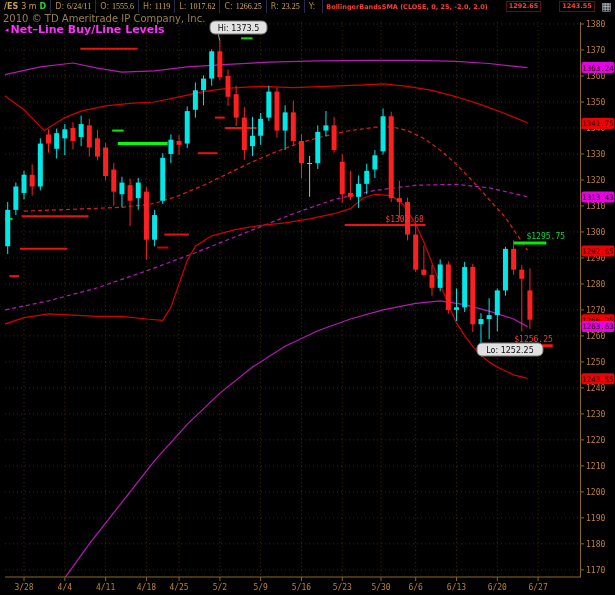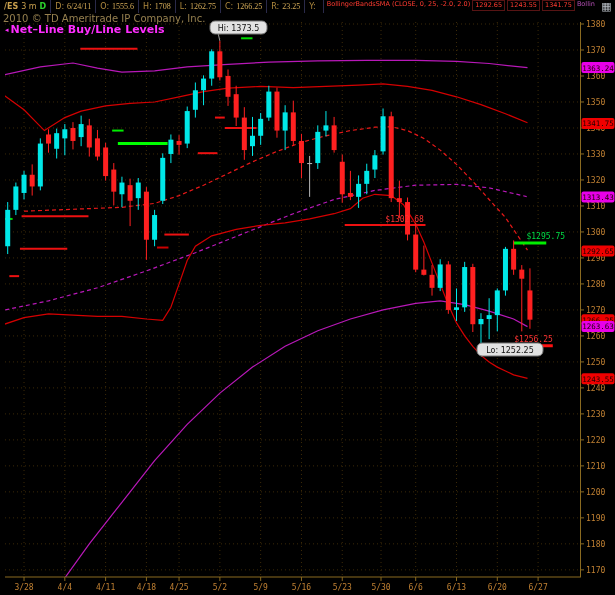--- a/index.html
+++ b/index.html
@@ -8,21 +8,21 @@
   #chart{position:absolute;left:0;top:0;z-index:1;}
   .hdr{position:absolute;left:0;top:0;width:615px;height:13px;background:#000;display:flex;
        align-items:stretch;z-index:3;white-space:nowrap;overflow:hidden;}
   .cell{display:flex;align-items:center;gap:3px;padding:0 4px;border-right:1px solid #2a2a4a;
         font-size:8px;color:#c9a04e;height:13px;}
   .sym{font-weight:bold;color:#c9a04e;}
   .rng{color:#c9a04e;}
   .per{color:#2dd42d;font-weight:bold;}
   .lbl{color:#b08a3e;}
   .val{color:#d6ac58;font-family:Liberation Serif, serif;}
-  .studycell{display:flex;align-items:flex-start;gap:2px;padding:0 3px;flex:1;overflow:hidden;}
+  .studycell{display:flex;align-items:center;gap:18px;padding:0 3px;flex:1;overflow:hidden;font-weight:bold;}
   .study1{font-size:6.5px;color:#ff3b30;}
   .chip{font-size:6.5px;color:#ff3b30;border:1px solid #571414;padding:0 2px;line-height:9px;}
   .study2{font-size:6.5px;color:#b44fb4;overflow:hidden;flex-shrink:1;}
   .panel-icon{width:13px;height:12px;margin:1px 2px 0 2px;color:#b8bec6;font-size:11px;
               line-height:12px;text-align:center;flex:none;}
   .copy{position:absolute;left:3px;top:13px;font-size:10px;color:#96804f;z-index:3;letter-spacing:0;}
   .title{position:absolute;left:5px;top:23px;z-index:3;display:flex;align-items:center;gap:2px;
          color:#ff2dff;font-size:11px;font-weight:bold;}
   .title .arr{font-size:7px;margin-top:1px;}
 </style>
@@ -350,25 +350,25 @@
     <div class="cell">
       <span class="lbl">D:</span>
       <span class="val">6/24/11</span>
     </div>
     <div class="cell">
       <span class="lbl">O:</span>
       <span class="val">1555.6</span>
     </div>
     <div class="cell">
       <span class="lbl">H:</span>
-      <span class="val">1708</span>
+      <span class="val">1119</span>
     </div>
     <div class="cell">
       <span class="lbl">L:</span>
-      <span class="val">1262.75</span>
+      <span class="val">1017.62</span>
     </div>
     <div class="cell">
       <span class="lbl">C:</span>
       <span class="val">1266.25</span>
     </div>
     <div class="cell">
       <span class="lbl">R:</span>
       <span class="val">23.25</span>
     </div>
     <div class="cell">

